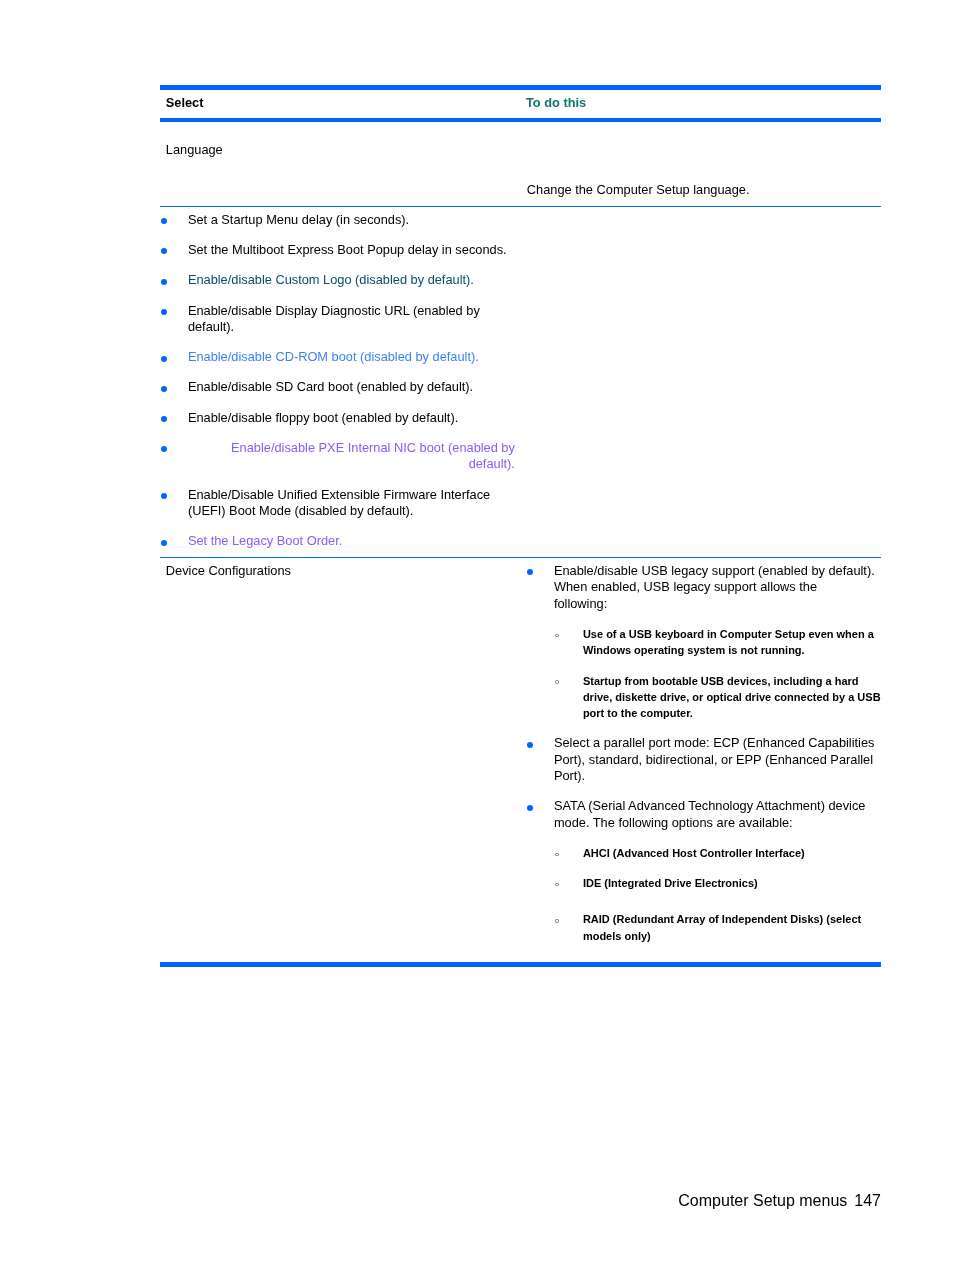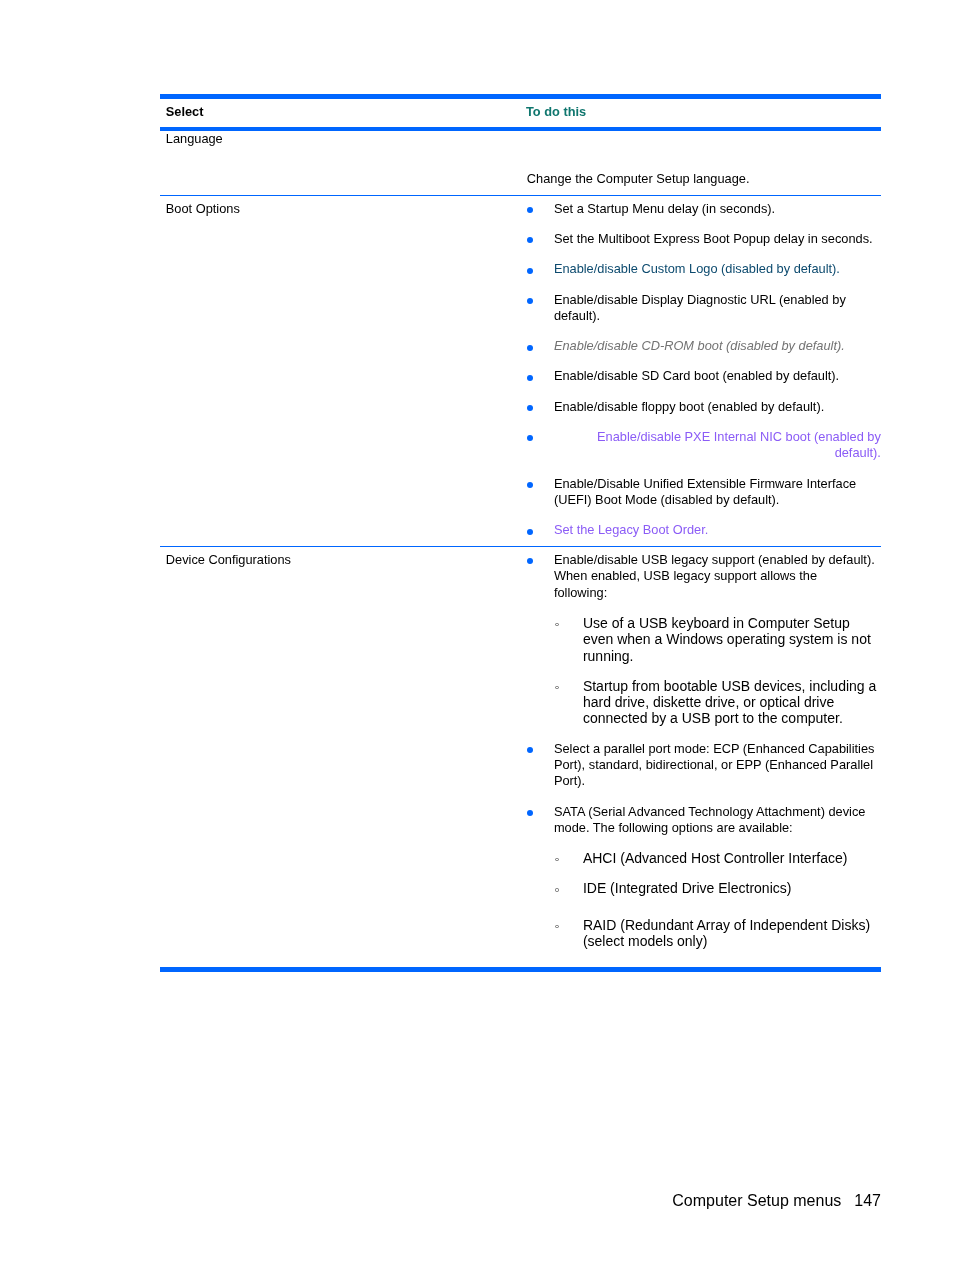--- a/index.html
+++ b/index.html
@@ -6,58 +6,58 @@
   html,body{margin:0;padding:0;}
   body{
     width:954px;height:1270px;background:#ffffff;
     font-family:"Liberation Sans",sans-serif;
     color:#000000;
     -webkit-font-smoothing:antialiased;
     text-rendering:optimizeLegibility;
   }
   .page{position:relative;width:954px;height:1270px;overflow:hidden;background:#fff;}
 
-  .doc-table{position:absolute;left:160px;top:94px;width:721px;}
+  .doc-table{position:absolute;left:160px;top:85px;width:721px;}
 
   .rule{background:#0066ff;width:100%;}
   .rule-top{height:5px;}
   .rule-head{height:4px;}
   .rule-thin{height:1px;}
   .rule-bottom{height:5px;}
 
   .trow{display:flex;align-items:flex-start;}
   .col-select{width:366px;flex:none;padding-left:5.8px;box-sizing:border-box;}
   .col-todo{width:355px;flex:none;}
 
   .hdr-cell{font-size:12.8px;font-weight:bold;line-height:16.3px;color:#000;}
   .hdr-row{padding-top:5.4px;padding-bottom:5.9px;}
 
   .body-row{padding-top:5.1px;padding-bottom:7px;}
-  .body-row-first{padding-top:0;padding-bottom:7.7px;}
+  .body-row-first{padding-top:20px;padding-bottom:7.7px;}
   .body-row-last{padding-top:5.5px;padding-bottom:17.8px;}
   .select-text{font-size:12.8px;line-height:16.3px;color:#000;}
 
   ul.lvl1{list-style:none;margin:0;padding:0;}
   ul.lvl1 > li{position:relative;padding-left:27.9px;width:327px;box-sizing:content-box;font-size:12.8px;line-height:16.3px;margin-bottom:14px;}
   ul.lvl1 > li:last-child{margin-bottom:0;}
   .bdisc{position:absolute;left:0.8px;top:6.4px;width:6px;height:6px;border-radius:50%;background:#0066ff;}
 
   ul.lvl2{list-style:none;margin:14px 0 0 0;padding:0;}
-  ul.lvl2 > li{position:relative;padding-left:29px;width:300px;box-sizing:content-box;font-size:14px;line-height:16.3px;margin-bottom:14px;}
+  ul.lvl2 > li{position:relative;padding-left:29px;width:300px;box-sizing:content-box;font-size:11px;line-height:16.3px;margin-bottom:14px;font-weight:bold;}
   ul.lvl2 > li:last-child{margin-bottom:0;}
   .bcirc{position:absolute;left:1.6px;top:7.9px;width:3.2px;height:3.2px;border-radius:50%;border:0.9px solid #6e6e6e;box-sizing:border-box;}
 
   ul.lvl1 > li > span[data-name="list-item-text"],
   ul.lvl2 > li > span[data-name="sub-list-item-text"]{white-space:pre-line;}
 
   .plain-cell{font-size:12.8px;line-height:16.3px;color:#000;padding-left:0.8px;box-sizing:border-box;}
 
   .page-footer{position:absolute;left:160px;width:721px;top:1192px;text-align:right;line-height:18px;}
   .footer-title{font-size:16px;font-weight:normal;color:#000;}
-  .footer-page{font-size:16px;font-weight:normal;color:#000;margin-left:13px;}
+  .footer-page{font-size:16px;font-weight:normal;color:#000;margin-left:7px;}
 </style>
 </head>
 <body>
 
 <div class="page" data-name="document-page">
 
   <div class="doc-table" data-name="computer-setup-menu-table">
 
     <div class="rule rule-top" data-name="table-top-rule" style="background: rgb(0, 102, 255);"></div>
 
@@ -69,28 +69,27 @@
     <div class="rule rule-head" data-name="table-header-rule" style="background: rgb(0, 102, 255);"></div>
 
     <div class="trow body-row-first" data-name="table-row">
       <div class="col-select select-text" data-name="row-label-language" style="color: rgb(0, 0, 0);">Language</div>
       <div class="col-todo plain-cell" data-name="row-description-language" style="color: rgb(0, 0, 0); margin-top: 40px;">Change the Computer Setup language.</div>
     </div>
 
     <div class="rule rule-thin" data-name="row-divider" style="background: rgb(0, 102, 255);"></div>
 
     <div class="trow body-row" data-name="table-row">
-      <div class="col-select select-text" data-name="row-label-boot-options" style="color: rgb(0, 0, 0);">Boot Options</div>
       <div class="col-todo" data-name="row-description-boot-options">
         <ul class="lvl1" data-name="bullet-list">
             <li data-name="list-item" style="color: rgb(0, 0, 0);"><span class="bdisc" data-name="bullet-disc-icon" style="background: rgb(0, 102, 255);"></span><span data-name="list-item-text">Set a Startup Menu delay (in seconds).</span></li>
             <li data-name="list-item" style="color: rgb(0, 0, 0);"><span class="bdisc" data-name="bullet-disc-icon" style="background: rgb(0, 102, 255);"></span><span data-name="list-item-text">Set the Multiboot Express Boot Popup delay in seconds.</span></li>
             <li data-name="list-item" style="color: #0c4a6e;"><span class="bdisc" data-name="bullet-disc-icon" style="background: rgb(0, 102, 255);"></span><span data-name="list-item-text">Enable/disable Custom Logo (disabled by default).</span></li>
             <li data-name="list-item" style="color: rgb(0, 0, 0);"><span class="bdisc" data-name="bullet-disc-icon" style="background: rgb(0, 102, 255);"></span><span data-name="list-item-text">Enable/disable Display Diagnostic URL (enabled by default).</span></li>
-            <li data-name="list-item" style="color: #737373; font-style: italic;"><span class="bdisc" data-name="bullet-disc-icon" style="background: rgb(0, 102, 255);"></span><span data-name="list-item-text">Enable/disable CD-ROM boot (disabled by default).</span></li>
+            <li data-name="list-item" style="color: #3b82f6;"><span class="bdisc" data-name="bullet-disc-icon" style="background: rgb(0, 102, 255);"></span><span data-name="list-item-text">Enable/disable CD-ROM boot (disabled by default).</span></li>
             <li data-name="list-item" style="color: rgb(0, 0, 0);"><span class="bdisc" data-name="bullet-disc-icon" style="background: rgb(0, 102, 255);"></span><span data-name="list-item-text">Enable/disable SD Card boot (enabled by default).</span></li>
             <li data-name="list-item" style="color: rgb(0, 0, 0);"><span class="bdisc" data-name="bullet-disc-icon" style="background: rgb(0, 102, 255);"></span><span data-name="list-item-text">Enable/disable floppy boot (enabled by default).</span></li>
             <li data-name="list-item" style="color: #8b5cf6; text-align: right;"><span class="bdisc" data-name="bullet-disc-icon" style="background: rgb(0, 102, 255);"></span><span data-name="list-item-text">Enable/disable PXE Internal NIC boot (enabled by default).</span></li>
             <li data-name="list-item" style="color: rgb(0, 0, 0);"><span class="bdisc" data-name="bullet-disc-icon" style="background: rgb(0, 102, 255);"></span><span data-name="list-item-text">Enable/Disable Unified Extensible Firmware Interface (UEFI) Boot Mode (disabled by default).</span></li>
             <li data-name="list-item" style="color: #8b5cf6;"><span class="bdisc" data-name="bullet-disc-icon" style="background: rgb(0, 102, 255);"></span><span data-name="list-item-text">Set the Legacy Boot Order.</span></li>
           </ul>
       </div>
     </div>
 
     <div class="rule rule-thin" data-name="row-divider" style="background: rgb(0, 102, 255);"></div>

